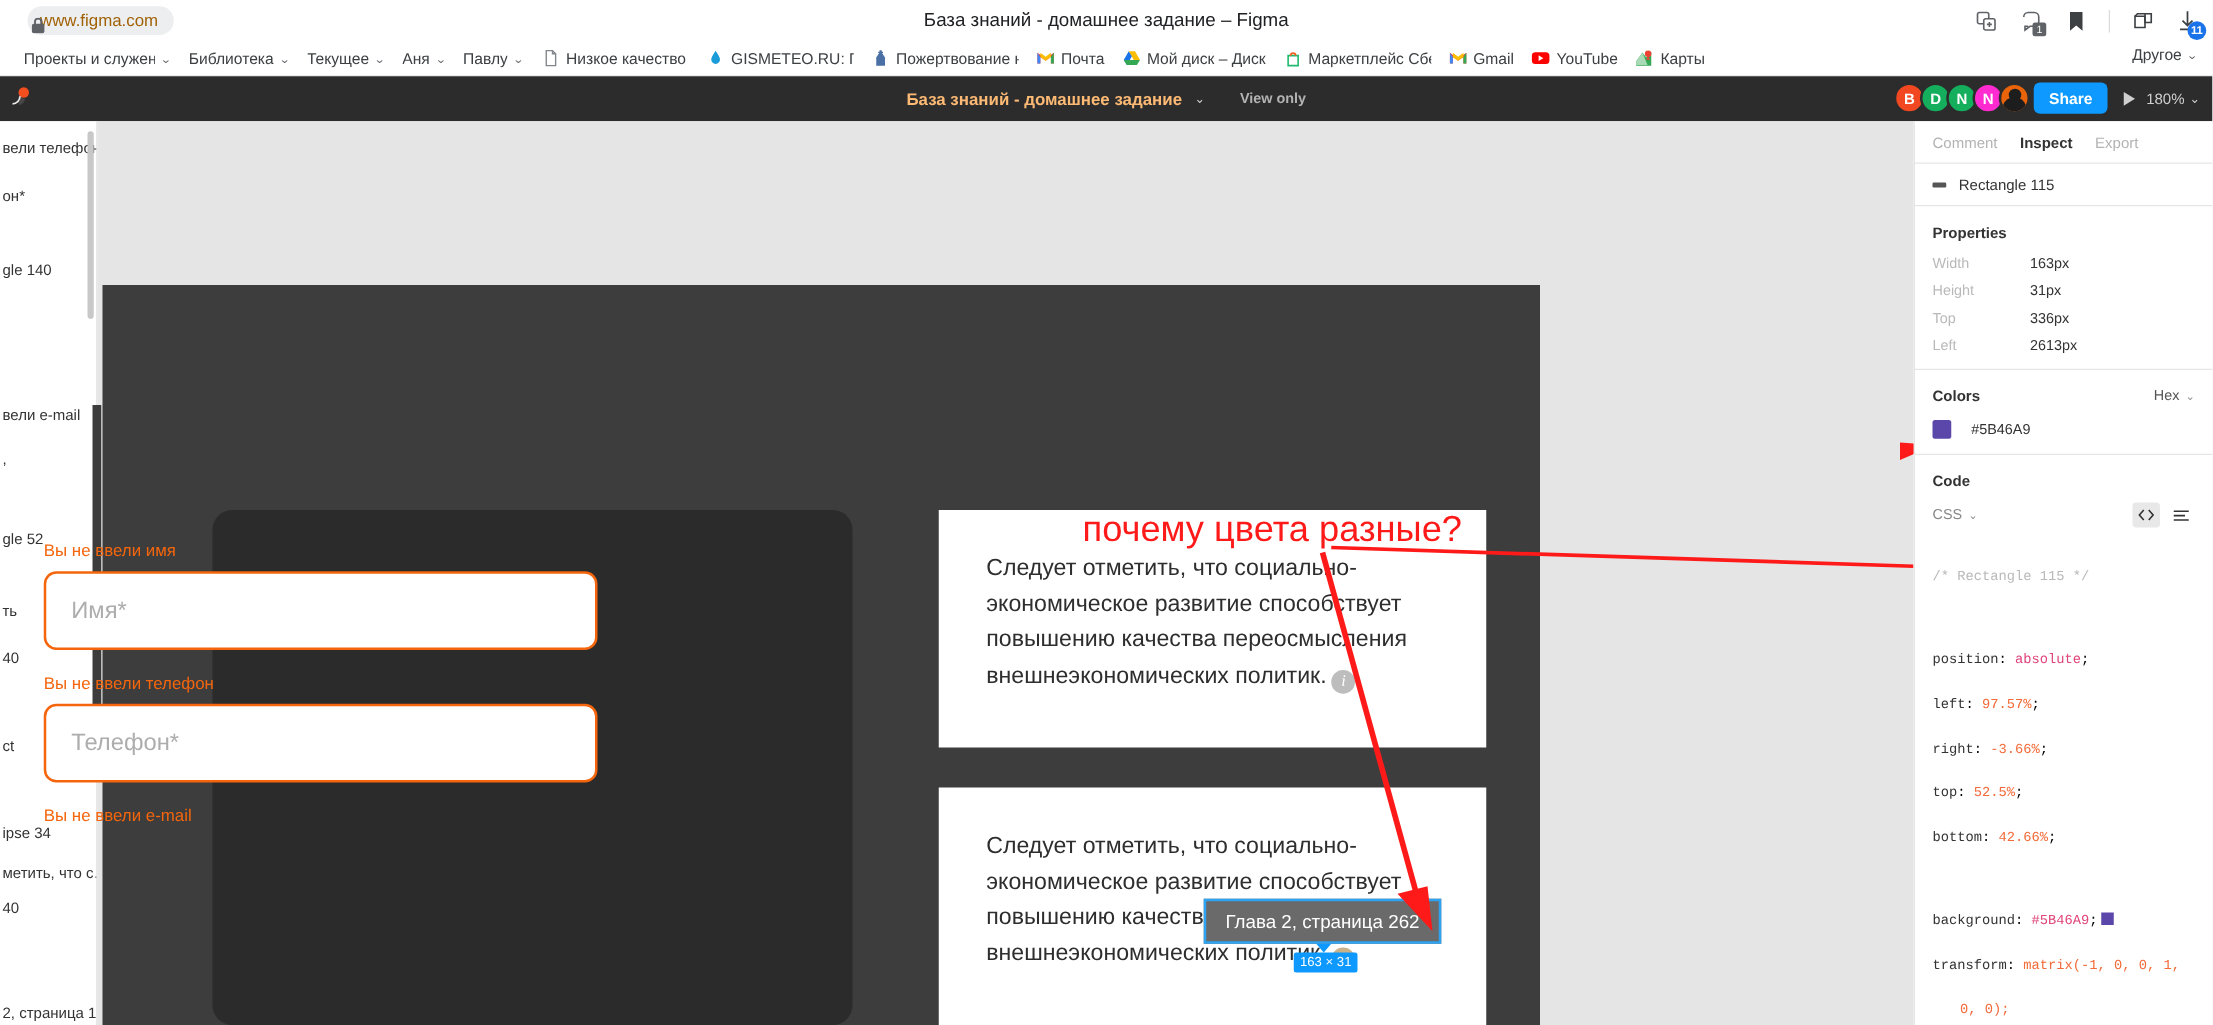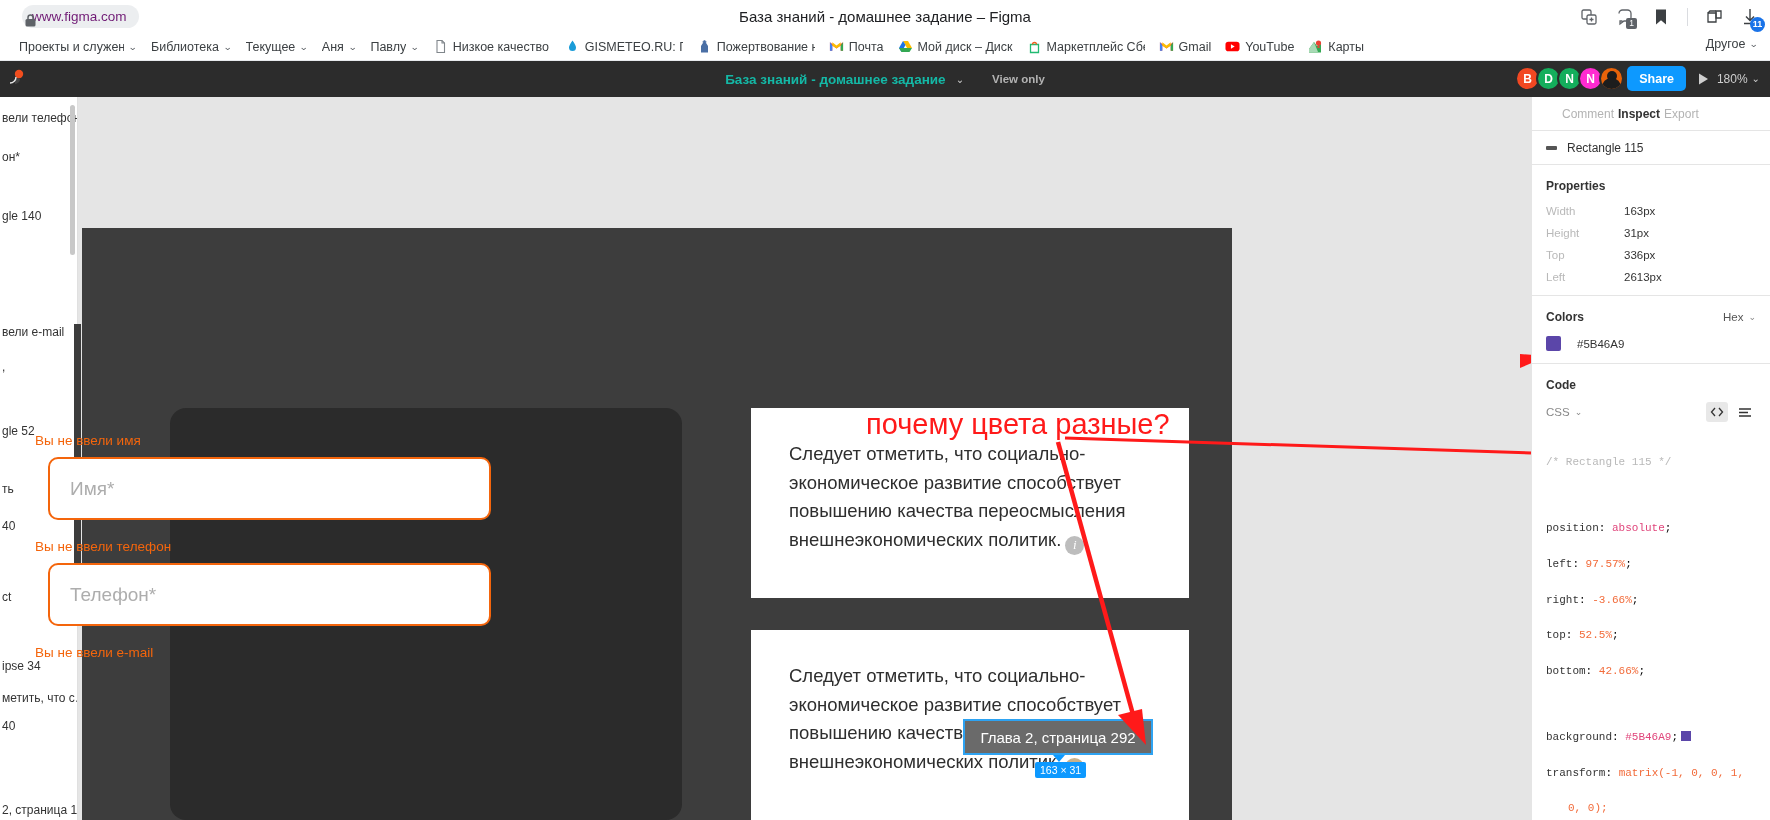--- a/index.html
+++ b/index.html
@@ -15,21 +15,21 @@
   
   .browser-top {
     position: absolute; left: 0; top: 0; width: 1770px; height: 33px;
     background: #ffffff;
   }
   .url-pill {
     position: absolute; left: 22px; top: 5px;
     height: 23px; padding: 0 12px 0 10px;
     display: flex; align-items: center;
     background: #eceef0; border-radius: 12px;
-    font-size: 13.5px; color: #701a75;
+    font-size: 13.5px; color: #a16207;
     white-space: nowrap;
   }
   .lock-icon {
     position: absolute; left: 3px; top: 9px;
     width: 11px; height: 13px;
   }
   .page-title-tab {
     position: absolute; left: 0; top: 0; width: 1770px; height: 33px;
     display: flex; align-items: center; justify-content: center;
     font-size: 15px; color: #202124;
@@ -87,21 +87,21 @@
     background: #2c2c2c;
   }
   .figma-logo {
     position: absolute; left: 2px; top: 4px; width: 28px; height: 28px;
   }
   .fig-title-wrap {
     position: absolute; left: 0; top: 0; width: 1770px; height: 36px;
     display: flex; align-items: center; justify-content: center; gap: 10px;
     pointer-events: none;
   }
-  .fig-title { font-size: 13.5px; color: #14b8a6; font-weight: 600; }
+  .fig-title { font-size: 13.5px; color: #fdba74; font-weight: 600; }
   .fig-caret { font-size: 10px; color: #cfcfcf; }
   .fig-viewonly { font-size: 11.5px; color: #b3b3b3; font-weight: 600; margin-left: 18px;}
   .avatars {
     position: absolute; right: 146px; top: 5px;
     display: flex; align-items: center;
   }
   .av {
     width: 25px; height: 25px; border-radius: 50%;
     display: flex; align-items: center; justify-content: center;
     font-size: 12px; color: #fff; font-weight: 600;
@@ -160,21 +160,21 @@
   .form-card {
     position: absolute; left: 170px; top: 311px;
     width: 512px; height: 412px;
     background: #2b2b2b; border-radius: 16px;
   }
   .field-label {
     position: absolute; left: 35px;
     font-size: 13.5px; color: #f4650c; font-weight: 500;
   }
   .field-box {
-    position: absolute; left: 48px; width: 443px; height: 63px;
+    position: absolute; left: 35px; width: 443px; height: 63px;
     background: #ffffff; border: 2px solid #f4650c; border-radius: 10px;
     display: flex; align-items: center; padding-left: 20px;
     font-size: 19px; color: #adadad;
   }
 
   .text-card {
     position: absolute;
     background: #ffffff;
     padding: 32px 38px;
     font-size: 18.5px; line-height: 1.55; color: #2e2e2e;
@@ -218,22 +218,22 @@
     border-top: 7px solid #0d99ff;
   }
 
   
   .right-panel {
     position: absolute; right: 0; top: 97px;
     width: 239px; height: 723px;
     background: #ffffff; border-left: 1px solid #e5e5e5;
   }
   .rp-tabs {
-    display: flex; align-items: center; gap: 4px;
-    height: 34px; padding: 0 30px;
+    display: flex; align-items: center; gap: 18px;
+    height: 34px; padding: 0 14px;
     border-bottom: 1px solid #e5e5e5;
     font-size: 12px;
   }
   .rp-tab { color: #b3b3b3; }
   .rp-tab.active { color: #333; font-weight: 600; }
   .rp-layer {
     display: flex; align-items: center; gap: 10px;
     height: 34px; padding: 0 14px; border-bottom: 1px solid #e5e5e5;
     font-size: 12px; color: #333;
   }
@@ -496,21 +496,21 @@
 
   <div class="field-label" style="top:548px">Вы не ввели e-mail</div>
 
   <div class="text-card text-card-1">
     <span>Следует отметить, что социально-экономическое развитие способствует повышению качества переосмысления внешнеэкономических политик.</span><span class="info-dot">i</span>
   </div>
   <div class="text-card text-card-2">
     <span>Следует отметить, что социально-экономическое развитие способствует повышению качества переосмысления внешнеэкономических политик.</span><span class="info-dot tan">i</span>
   </div>
 
-  <div class="node-tooltip">Глава 2, страница 292</div>
+  <div class="node-tooltip">Глава 2, страница 262</div>
   <div class="size-badge-tail"></div>
   <div class="size-badge">163 × 31</div>
 
   <div class="annot-text">почему цвета разные?</div>
   <svg class="annot-svg">
 
     <path d="M1065 341 L1531 356" stroke="#ff1a1a" stroke-width="3" fill="none"></path>
 
     <path d="M1058 345 L1137 632" stroke="#ff1a1a" stroke-width="4.5" fill="none"></path>
     <path d="M1146 648 L1118 618 L1142 612 Z" fill="#ff1a1a"></path>

